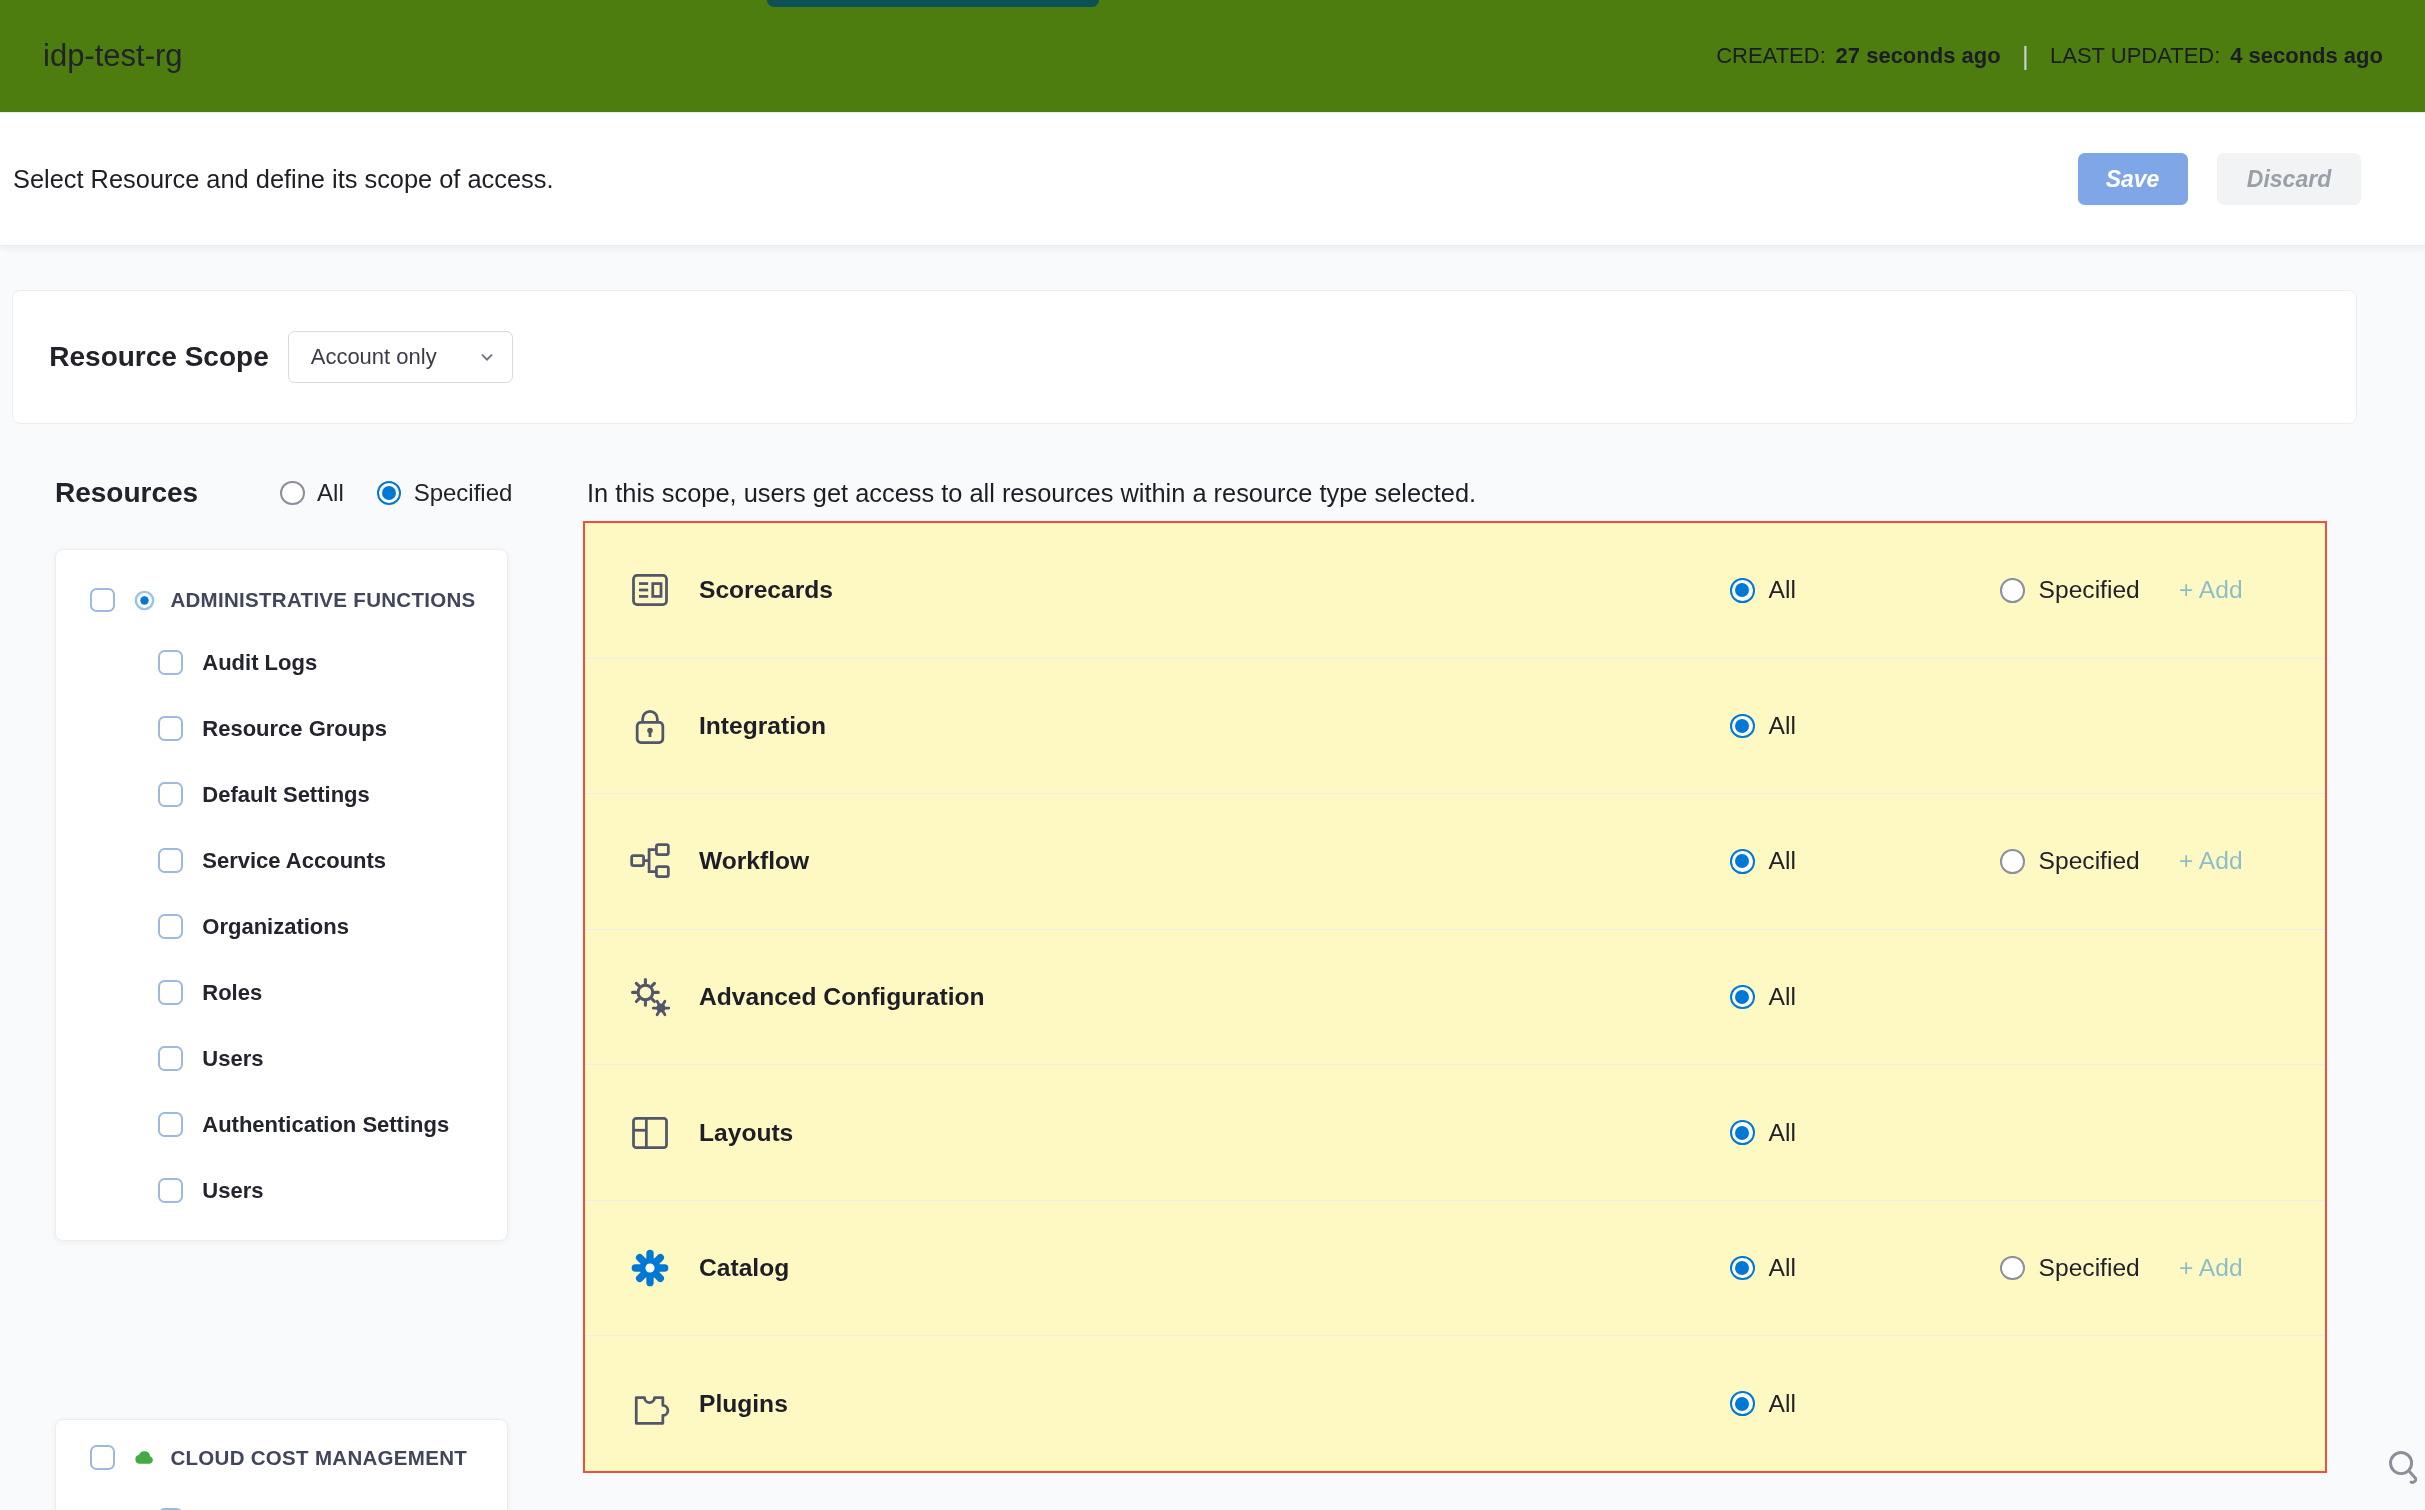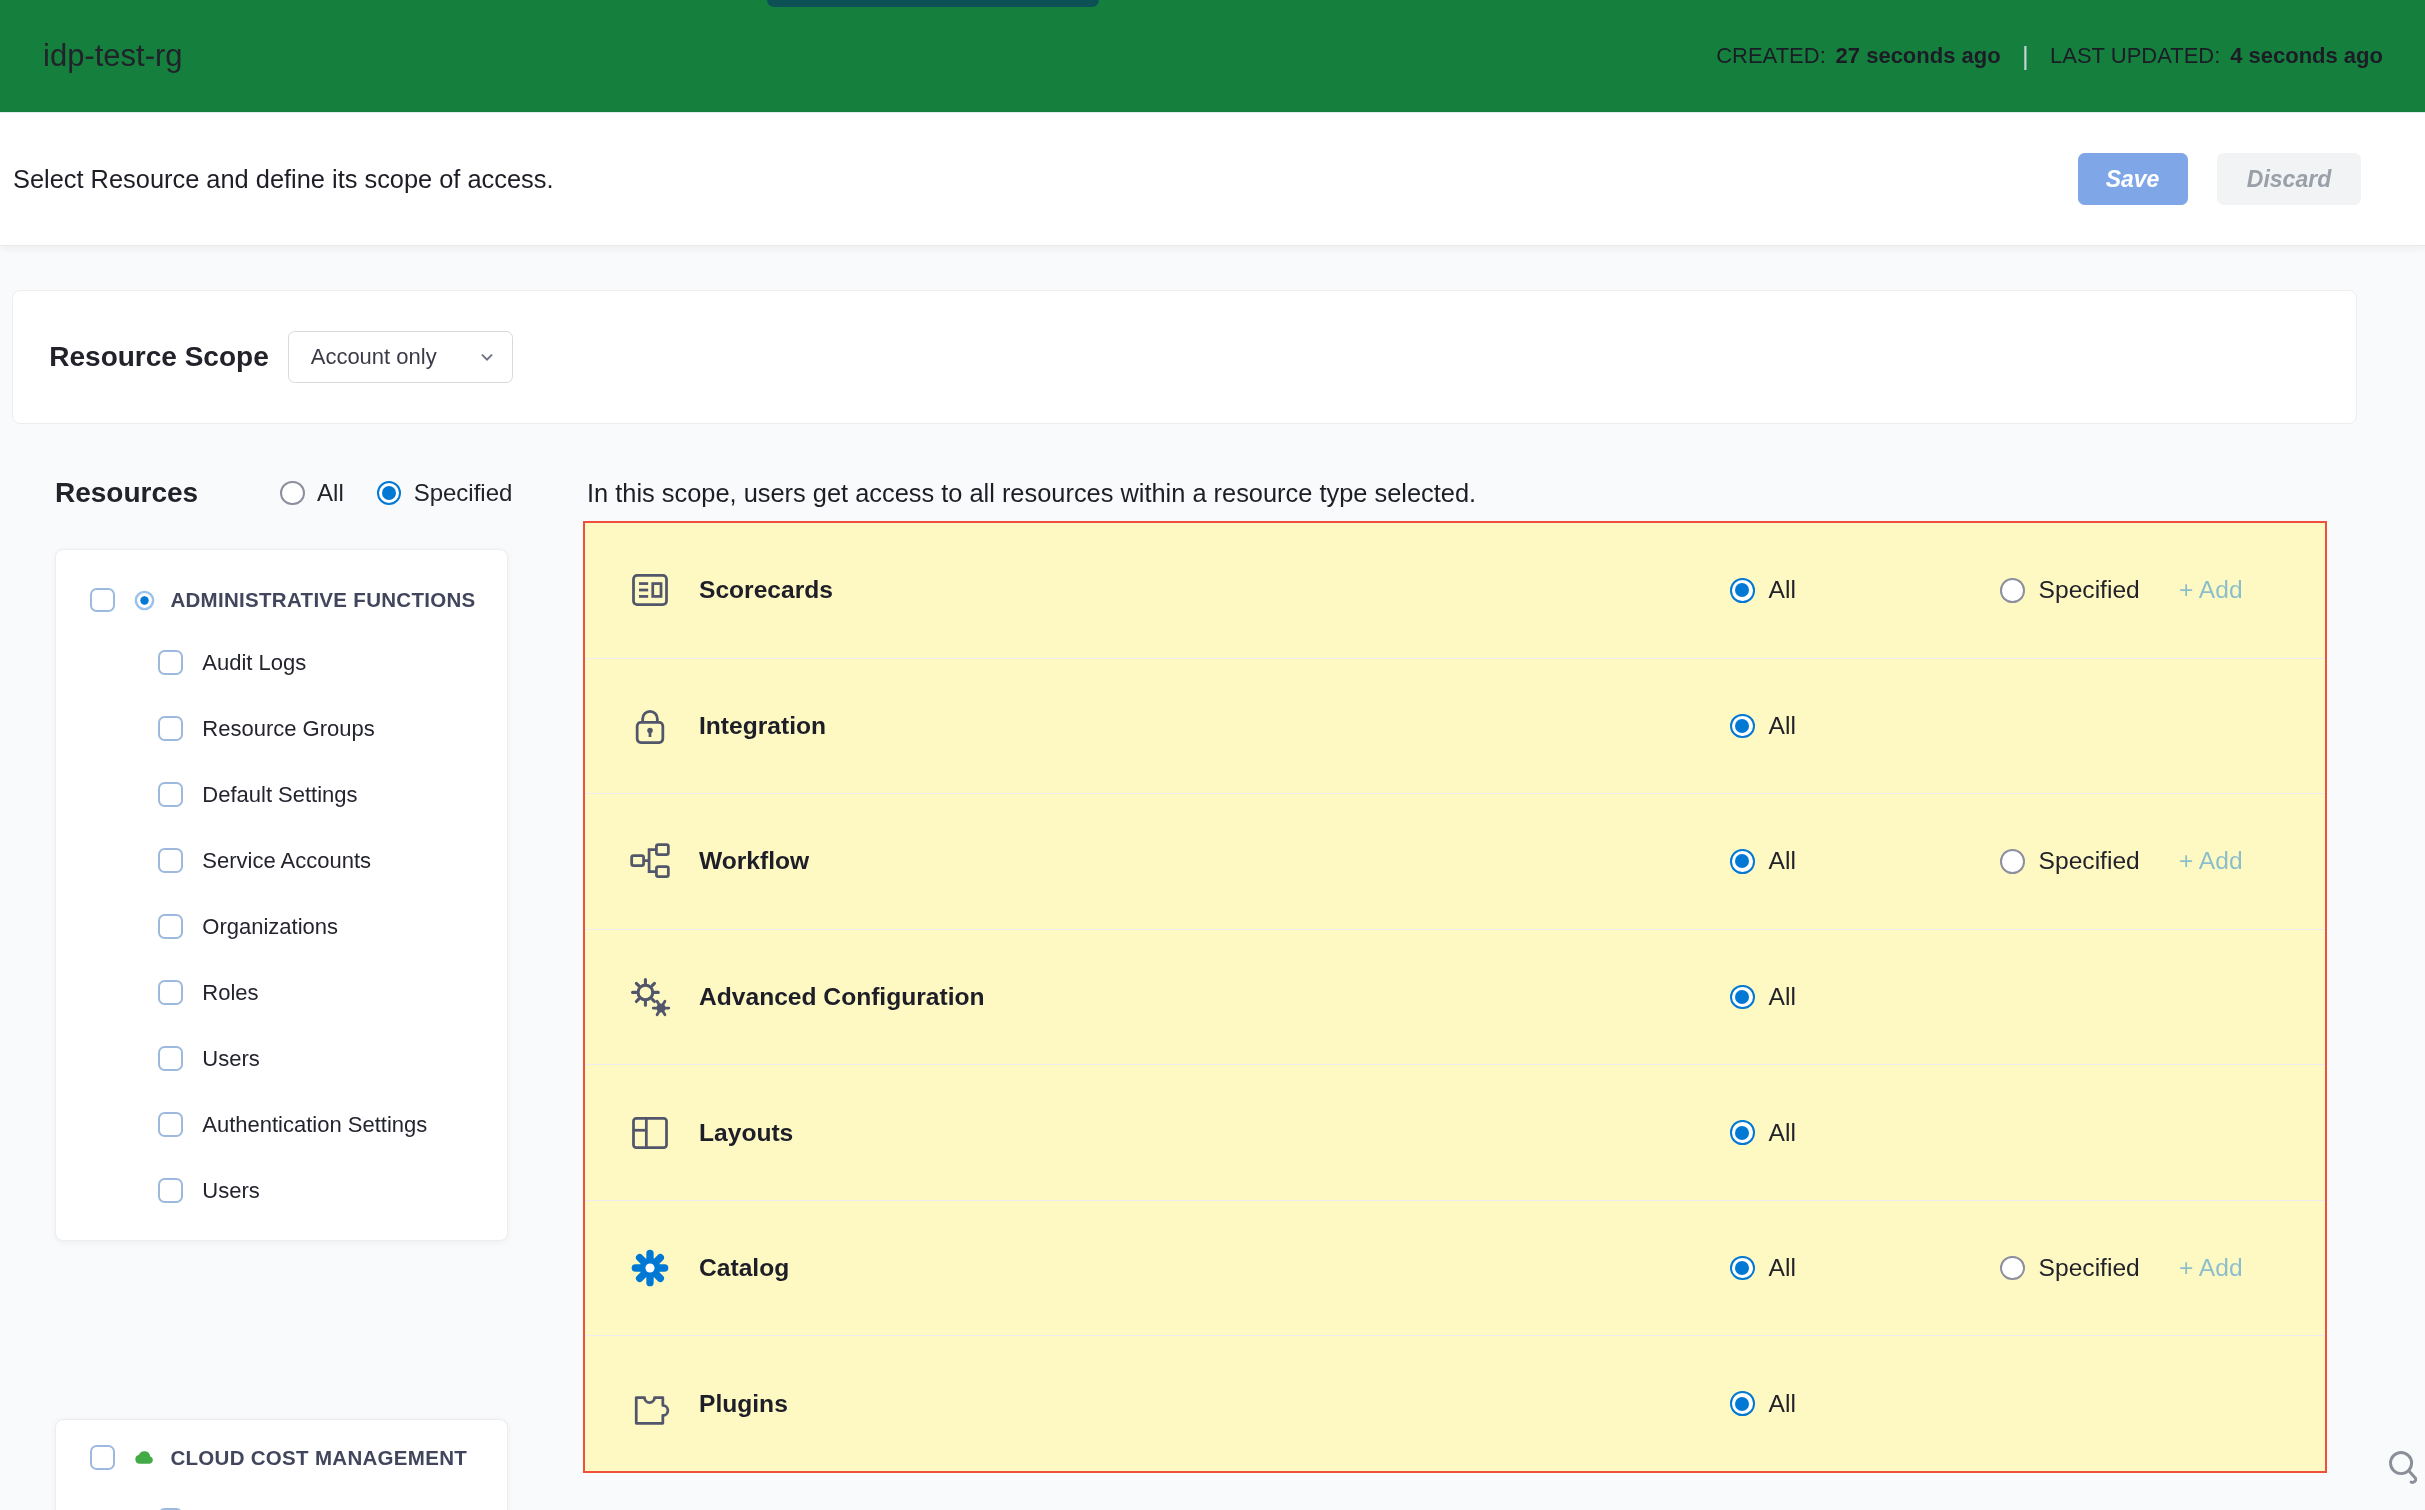--- a/index.html
+++ b/index.html
@@ -1,20 +1,20 @@
 <!DOCTYPE html>
 <html style="font-size:13px"><head>
 <meta charset="utf-8">
 <style>
   html,body{margin:0;padding:0;}
   body{font-family:"Liberation Sans", sans-serif;}
   .page{position:relative;width:2426px;height:1510px;background:#ffffff;overflow:hidden;color:#1d1e27;}
 
   
-  .header{position:absolute;top:0;left:0;right:0;height:113px;background:#15803d;border-bottom:0.8px solid #e2eef1;
+  .header{position:absolute;top:0;left:0;right:0;height:113px;background:#4d7c0f;border-bottom:0.8px solid #e2eef1;
     display:flex;align-items:center;justify-content:space-between;padding:0 43px;box-sizing:border-box;}
   .page-title{font-size:31px;font-weight:500;color:#22222a;}
   .meta{display:flex;align-items:center;font-size:22px;color:#1b1c26;}
   .meta .lbl{font-weight:400;}
   .meta .val{font-weight:700;margin-left:9.8px;}
   .meta .sep{color:#c7d3d8;margin:0 21.3px;font-size:26px;font-weight:300;}
   .notch{position:absolute;top:0;left:767px;width:332px;height:7.4px;background:#0d5156;border-radius:0 0 8.2px 8.2px;z-index:6;}
 
   
   .toolbar{position:absolute;top:113px;left:0;right:0;height:133px;background:#ffffff;
@@ -53,21 +53,21 @@
     box-shadow:0 1.6px 6.6px rgba(40,41,61,0.05);box-sizing:border-box;}
   .res-card.c1{top:303px;padding:20.5px 0 16.4px;}
   .res-card.c2{top:1173px;padding:8.2px 0 24.6px;}
   .sgroup{height:59px;display:flex;align-items:center;padding-left:34px;cursor:pointer;}
   .sgroup .cb{margin-right:18px;}
   .gicon{width:23px;height:23px;margin-right:14.8px;display:flex;flex:none;}
   .gicon svg{width:100%;height:100%;}
   .sgroup-label{font-size:20.5px;font-weight:600;color:#41465c;letter-spacing:0.3px;}
   .sitem{height:66px;display:flex;align-items:center;padding-left:102px;cursor:pointer;}
   .sitem .cb{margin-right:19.7px;}
-  .sitem-label{font-size:22px;color:#23242e;}
+  .sitem-label{font-size:22px;color:#23242e;font-weight:bold;}
 
   
   .instruction{position:absolute;left:587px;top:233px;font-size:25.4px;color:#1d1d26;}
   .rt-box{position:absolute;left:583px;top:275px;width:1744px;height:952px;background:#fef9c3;
     border:2.5px solid #f04f3b;box-sizing:border-box;display:flex;flex-direction:column;}
   .rrow{flex:1;position:relative;border-bottom:0.8px solid #ededf0;}
   .rrow:last-child{border-bottom:none;}
   .ricon{position:absolute;left:43px;top:50%;transform:translateY(-50%);width:44px;height:44px;display:flex;}
   .ricon svg{width:100%;height:100%;}
   .rlabel{position:absolute;left:114px;top:50%;transform:translateY(-50%);font-size:24.6px;font-weight:600;color:#1d1e27;}

